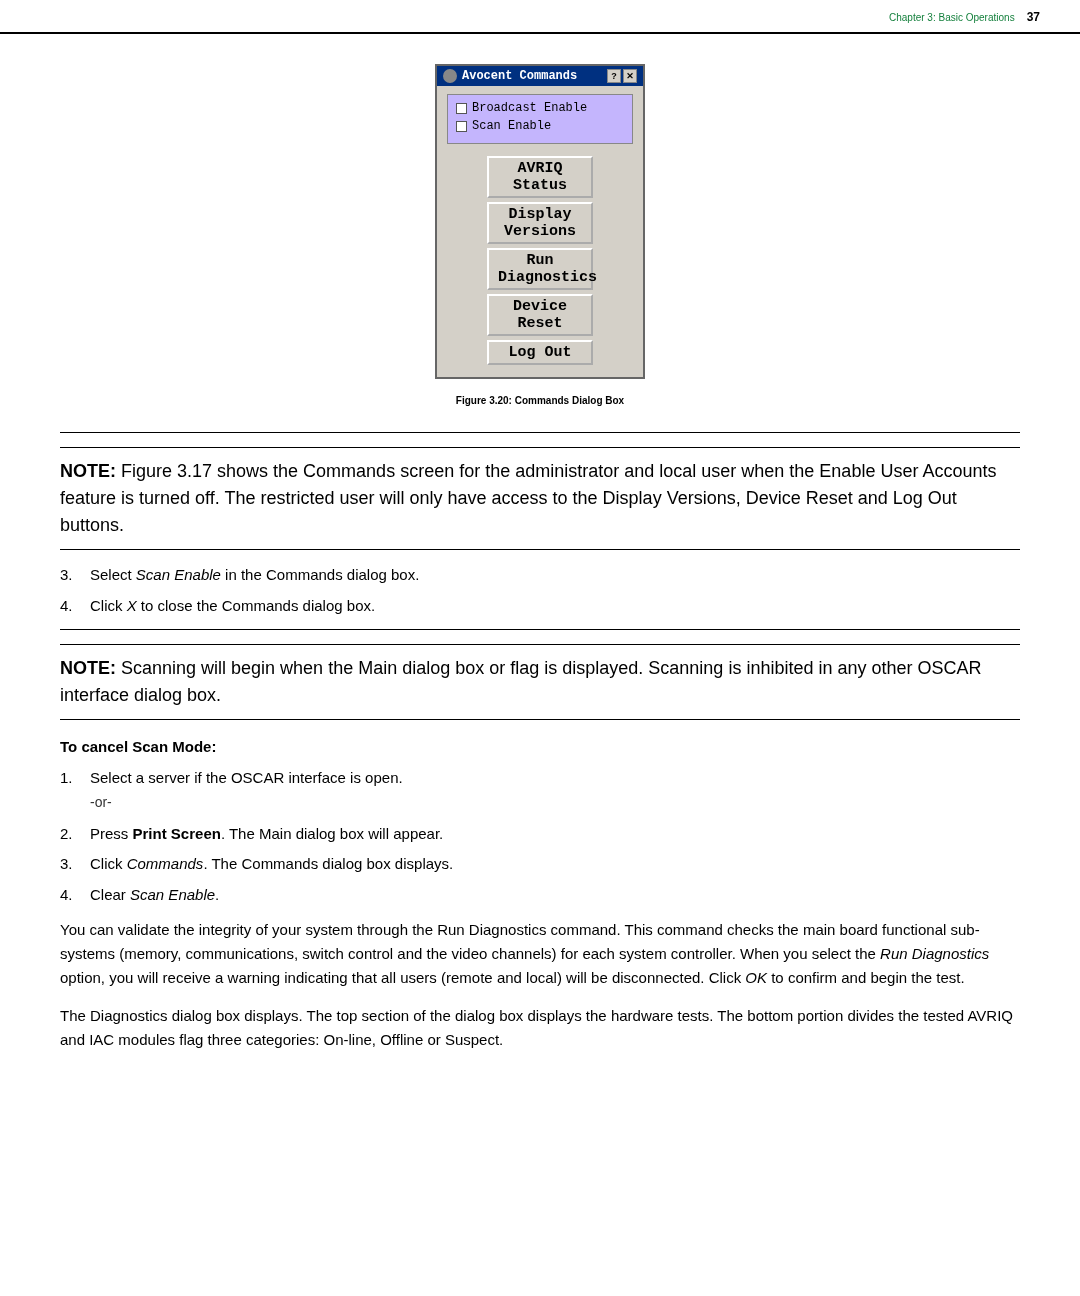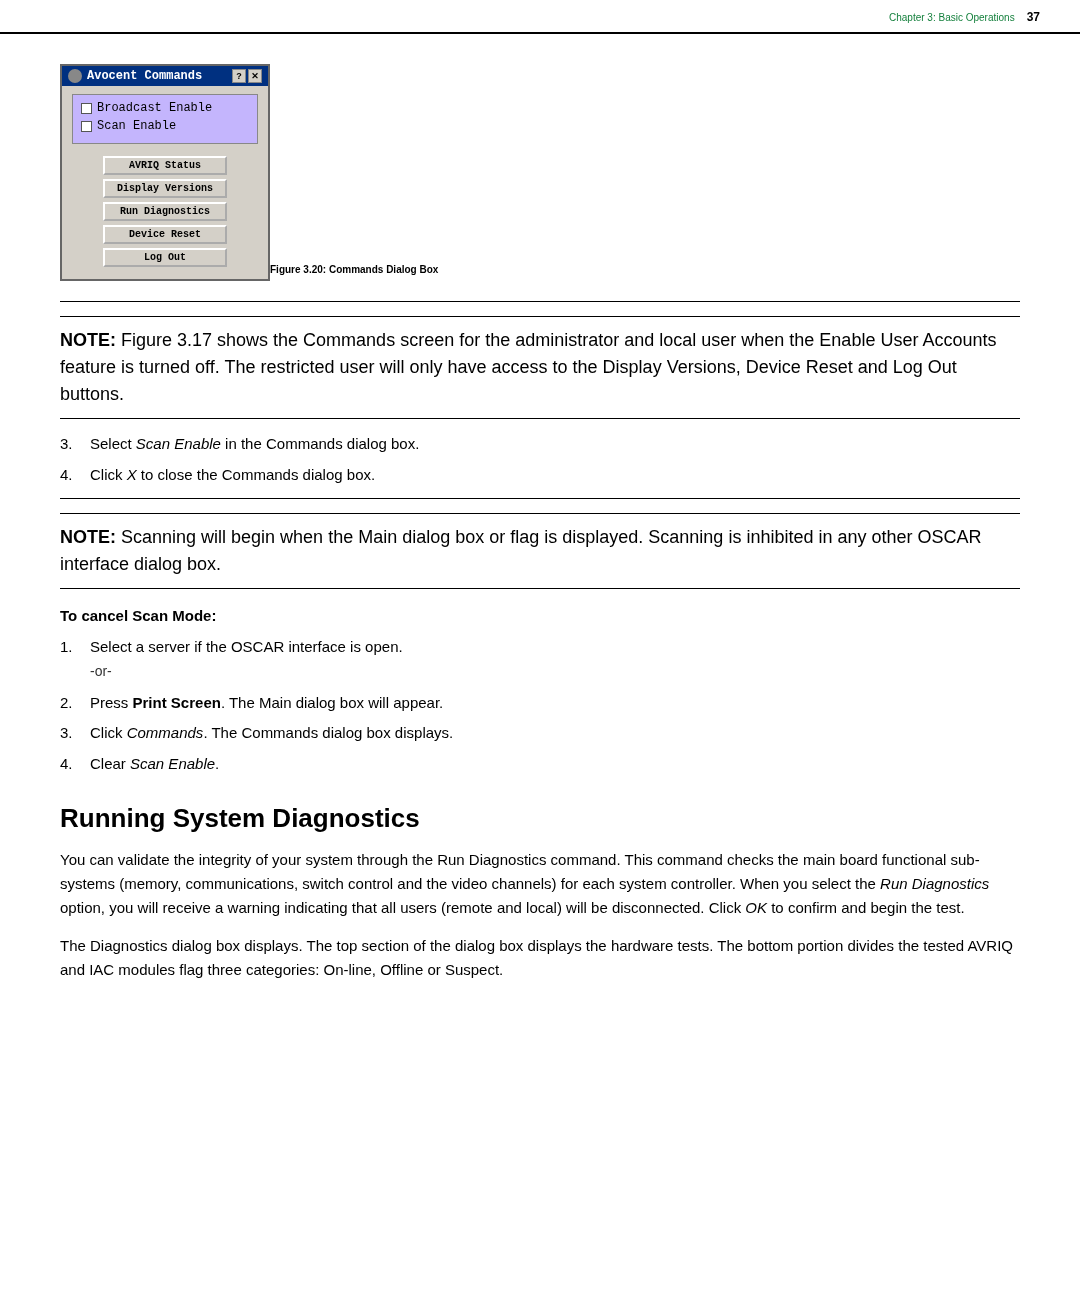--- a/index.html
+++ b/index.html
@@ -31,22 +31,22 @@
     }
 
     
     .content {
       padding: 30px 60px 40px 60px;
     }
 
     
     .dialog-container {
       display: flex;
-      flex-direction: row;
-      align-items: flex-end;
+      flex-direction: column;
+      align-items: center;
       margin-bottom: 10px;
     }
 
     .dialog-box {
       border: 2px solid #666;
       background: #d4d0c8;
       width: 210px;
       font-family: 'Courier New', monospace;
       font-size: 12px;
       margin-bottom: 8px;
@@ -126,24 +126,24 @@
       flex-direction: column;
       gap: 4px;
       align-items: center;
       padding: 4px 8px 4px 8px;
     }
 
     .dialog-btn {
       background: #d4d0c8;
       border: 2px outset #fff;
       font-family: 'Courier New', monospace;
-      font-size: 10px;
+      font-size: 15px;
       font-weight: bold;
       padding: 2px 9px;
-      width: 124px;
+      width: 106px;
       text-align: center;
       cursor: pointer;
     }
 
     .figure-caption {
       font-size: 10px;
       font-weight: bold;
       text-align: center;
       margin-top: 8px;
       margin-bottom: 14px;
@@ -316,21 +316,20 @@
       <span class="step-num">3.</span>
       <span class="step-content">Click <em>Commands</em>. The Commands dialog box displays.</span>
     </li>
 
     <li class="step-item">
       <span class="step-num">4.</span>
       <span class="step-content">Clear <em>Scan Enable</em>.</span>
     </li>
   </ol>
 
-  <h2 class="section-heading">Running System Diagnostics</h2>
 
   <p class="body-para">
     You can validate the integrity of your system through the Run Diagnostics command. This command checks the main board functional sub-systems (memory, communications, switch control and the video channels) for each system controller. When you select the <em>Run Diagnostics</em> option, you will receive a warning indicating that all users (remote and local) will be disconnected. Click <em>OK</em> to confirm and begin the test.
   </p>
 
   <p class="body-para">The Diagnostics dialog box displays. The top section of the dialog box displays the hardware tests. The bottom portion divides the tested AVRIQ and IAC modules flag three categories: On-line, Offline or Suspect.</p>
 
 </div>
 
 </body></html>

